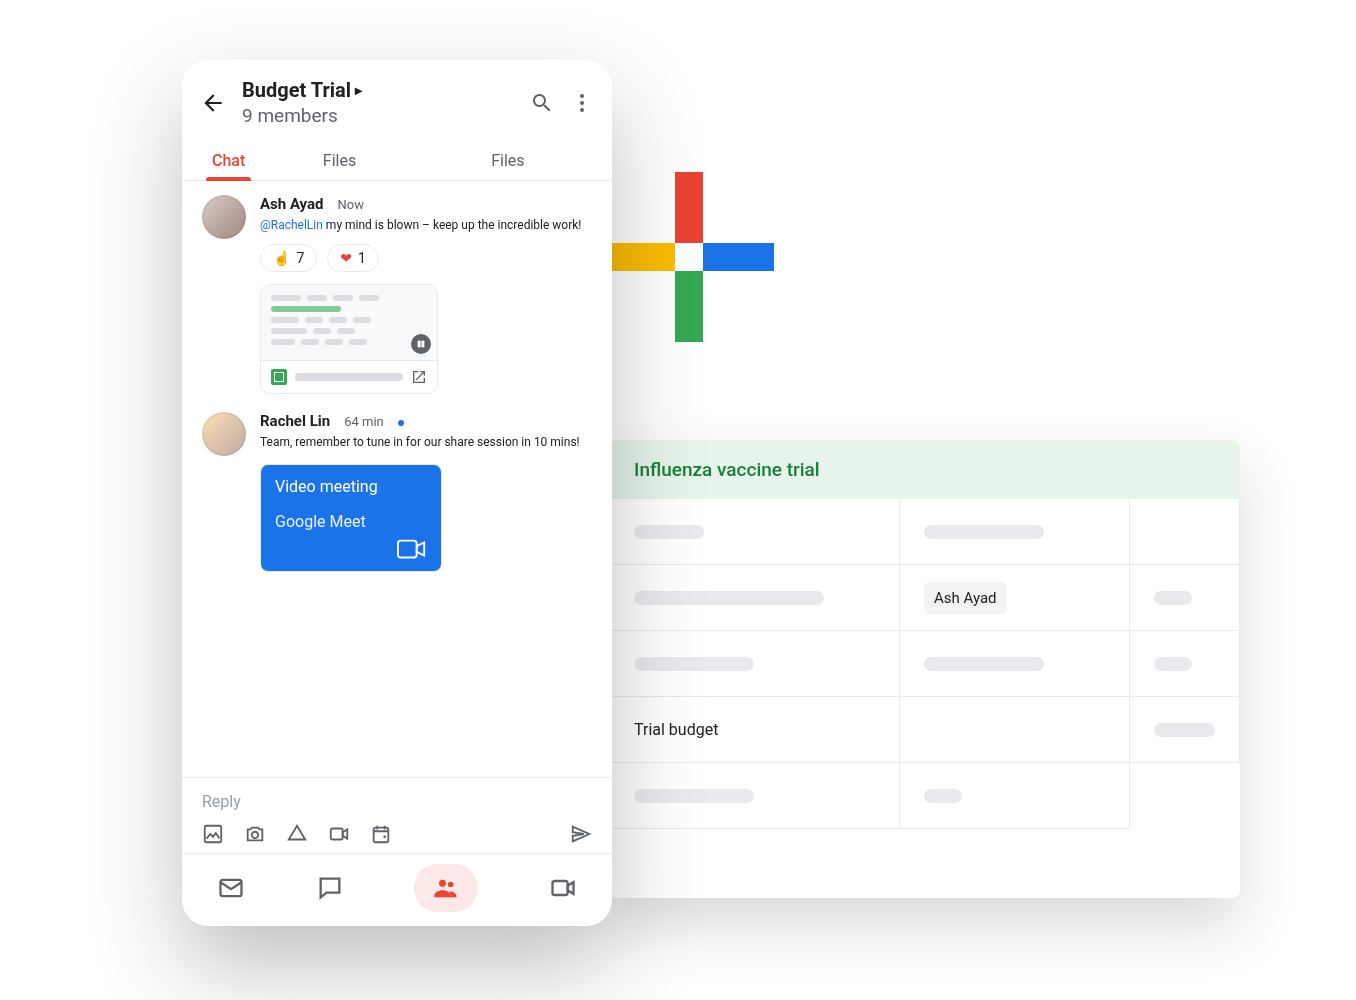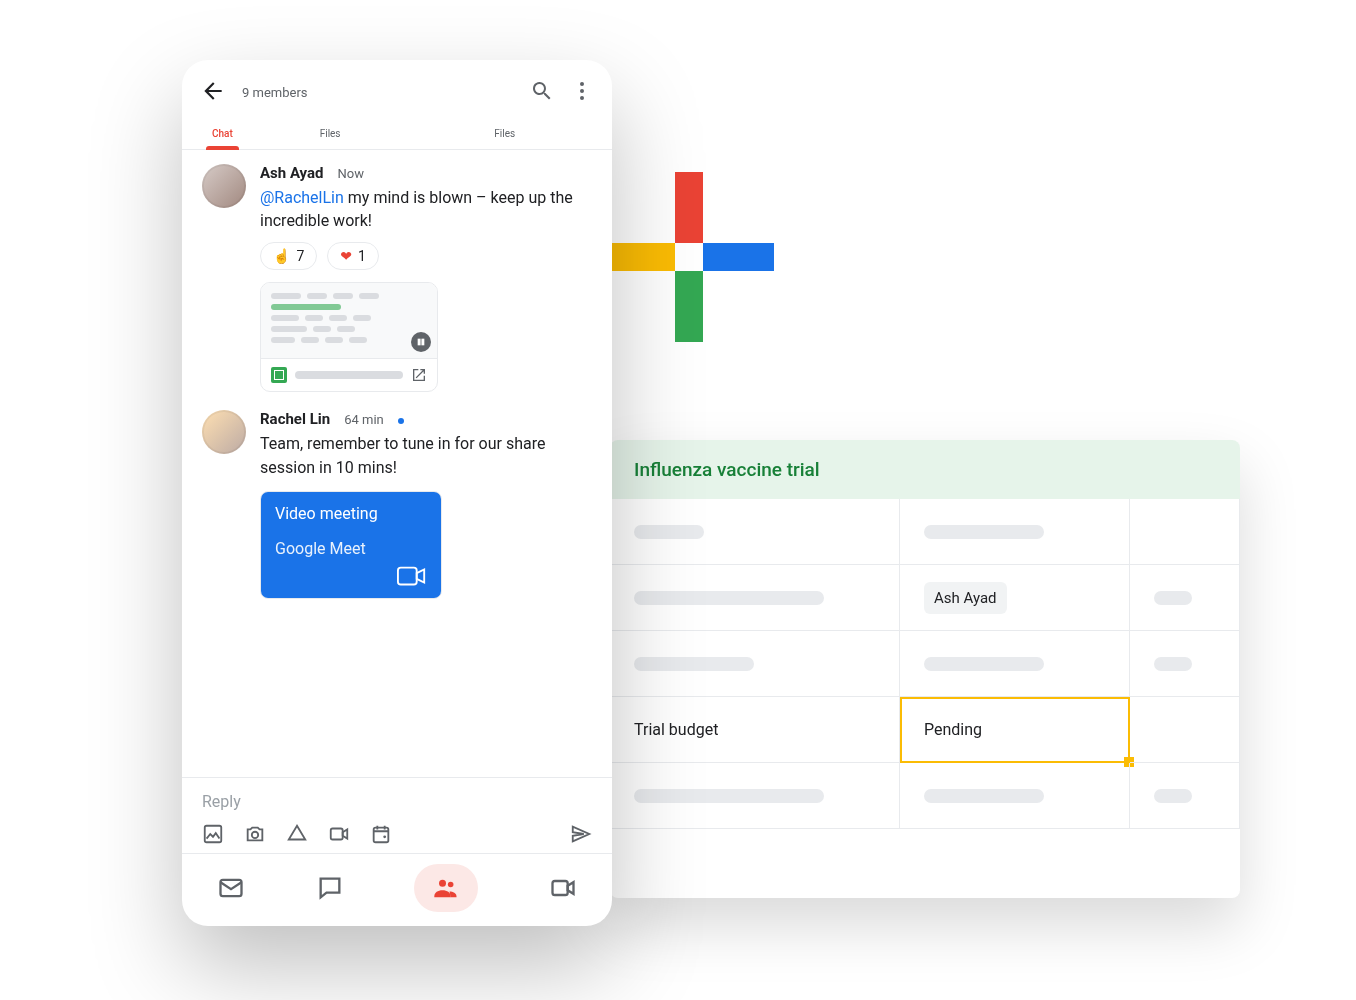--- a/index.html
+++ b/index.html
@@ -41,41 +41,41 @@
 
   
   .phone{position:absolute;left:182px;top:60px;width:430px;height:866px;background:#fff;border-radius:26px;box-shadow:0 40px 90px rgba(0,0,0,.25);overflow:hidden;display:flex;flex-direction:column;}
 
   
   .ph-header{display:flex;align-items:center;gap:16px;padding:18px 18px 6px 18px;}
   .back{width:26px;height:26px;color:var(--text);flex:0 0 auto;}
   .title-wrap{flex:1;}
   .room-title{font-weight:700;font-size:20px;color:var(--text);display:flex;align-items:center;gap:4px;}
   .room-caret{font-size:14px;color:var(--text);}
-  .room-sub{font-size:13px;color:var(--muted);margin-top:2px;}
+  .room-sub{font-size:19px;color:var(--muted);margin-top:2px;}
   .hicon{width:24px;height:24px;color:var(--muted);}
 
   
   .tabs{display:flex;padding:8px 20px 0 20px;gap:0;border-bottom:1px solid var(--border);}
-  .tab{flex:1;text-align:center;font-size:10px;color:var(--muted);padding:10px 0;cursor:pointer;}
+  .tab{flex:1;text-align:center;font-size:16px;color:var(--muted);padding:10px 0;cursor:pointer;}
   .tab:first-child{flex:0 0 auto;padding-left:10px;padding-right:10px;text-align:left;}
   .tab.active{color:var(--red);font-weight:500;position:relative;}
   .tab.active::after{content:"";position:absolute;left:4px;right:4px;bottom:-1px;height:4px;border-radius:3px 3px 0 0;background:var(--red);}
 
   
   .messages{flex:1;overflow:hidden;padding:14px 20px 4px 20px;}
   .msg{display:flex;gap:14px;margin-bottom:18px;}
   .avatar{width:44px;height:44px;border-radius:50%;flex:0 0 auto;background:linear-gradient(135deg,#d7ccc8,#a1887f);box-shadow:inset 0 0 0 2px rgba(0,0,0,.05);}
   .avatar.a2{background:linear-gradient(135deg,#ffe0b2,#bcaaa4);}
   .msg-body{flex:1;}
   .msg-head{display:flex;align-items:baseline;gap:14px;font-size:15px;}
   .msg-name{font-weight:700;color:var(--text);}
   .msg-time{color:var(--muted);font-size:13px;}
   .dot{width:6px;height:6px;border-radius:50%;background:var(--blue);display:inline-block;}
-  .msg-text{font-size:16px;color:var(--text);line-height:1.45;margin-top:4px;}
+  .msg-text{font-size:12px;color:var(--text);line-height:1.45;margin-top:4px;}
   .mention{color:var(--blue);}
   .react-row{display:flex;gap:10px;margin-top:10px;}
   .react{display:flex;align-items:center;gap:6px;border:1px solid var(--border);border-radius:20px;padding:5px 12px;font-size:14px;color:var(--text);}
   .heart{color:var(--heart);}
 
   
   .attach{margin-top:12px;width:176px;border:1px solid var(--border);border-radius:10px;overflow:hidden;}
   .attach-prev{background:#f8f9fa;padding:10px;position:relative;}
   .row{display:flex;gap:6px;margin-bottom:5px;}
   .cellp{height:6px;border-radius:3px;background:#dadce0;}
@@ -157,23 +157,20 @@
       <div class="cell">
           <span class="ph w3"></span>
         </div>
       <div class="cell">
           <span class="ph w4"></span>
         </div>
 
       <div class="cell">
           <span>Trial budget</span>
         </div>
-      <div class="cell selected">
-          <span>Pending</span>
-        </div>
       <div class="cell"></div>
 
       <div class="cell">
           <span class="ph w2"></span>
         </div>
       <div class="cell">
           <span class="ph w3"></span>
         </div>
       <div class="cell">
           <span class="ph w4"></span>
@@ -181,20 +178,24 @@
     </div>
   </div>
 
   <div class="phone">
 
     <div class="ph-header">
       <svg class="back" viewBox="0 0 24 24">
           <path fill="currentColor" d="M20 11H7.8l5.6-5.6L12 4l-8 8 8 8 1.4-1.4L7.8 13H20z"></path>
         </svg>
       <div class="title-wrap">
+        <div class="room-title">
+          <span>Budget Trial</span>
+          <span class="room-caret">▸</span>
+        </div>
         <div class="room-sub">9 members</div>
       </div>
       <svg class="hicon" viewBox="0 0 24 24">
           <path fill="currentColor" d="M15.5 14h-.8l-.3-.3a6.5 6.5 0 10-.7.7l.3.3v.8l5 5 1.5-1.5-5-5zm-6 0a4.5 4.5 0 110-9 4.5 4.5 0 010 9z"></path>
         </svg>
       <svg class="hicon" viewBox="0 0 24 24">
           <circle cx="12" cy="5" r="2" fill="currentColor"></circle>
           <circle cx="12" cy="12" r="2" fill="currentColor"></circle>
           <circle cx="12" cy="19" r="2" fill="currentColor"></circle>
         </svg>

